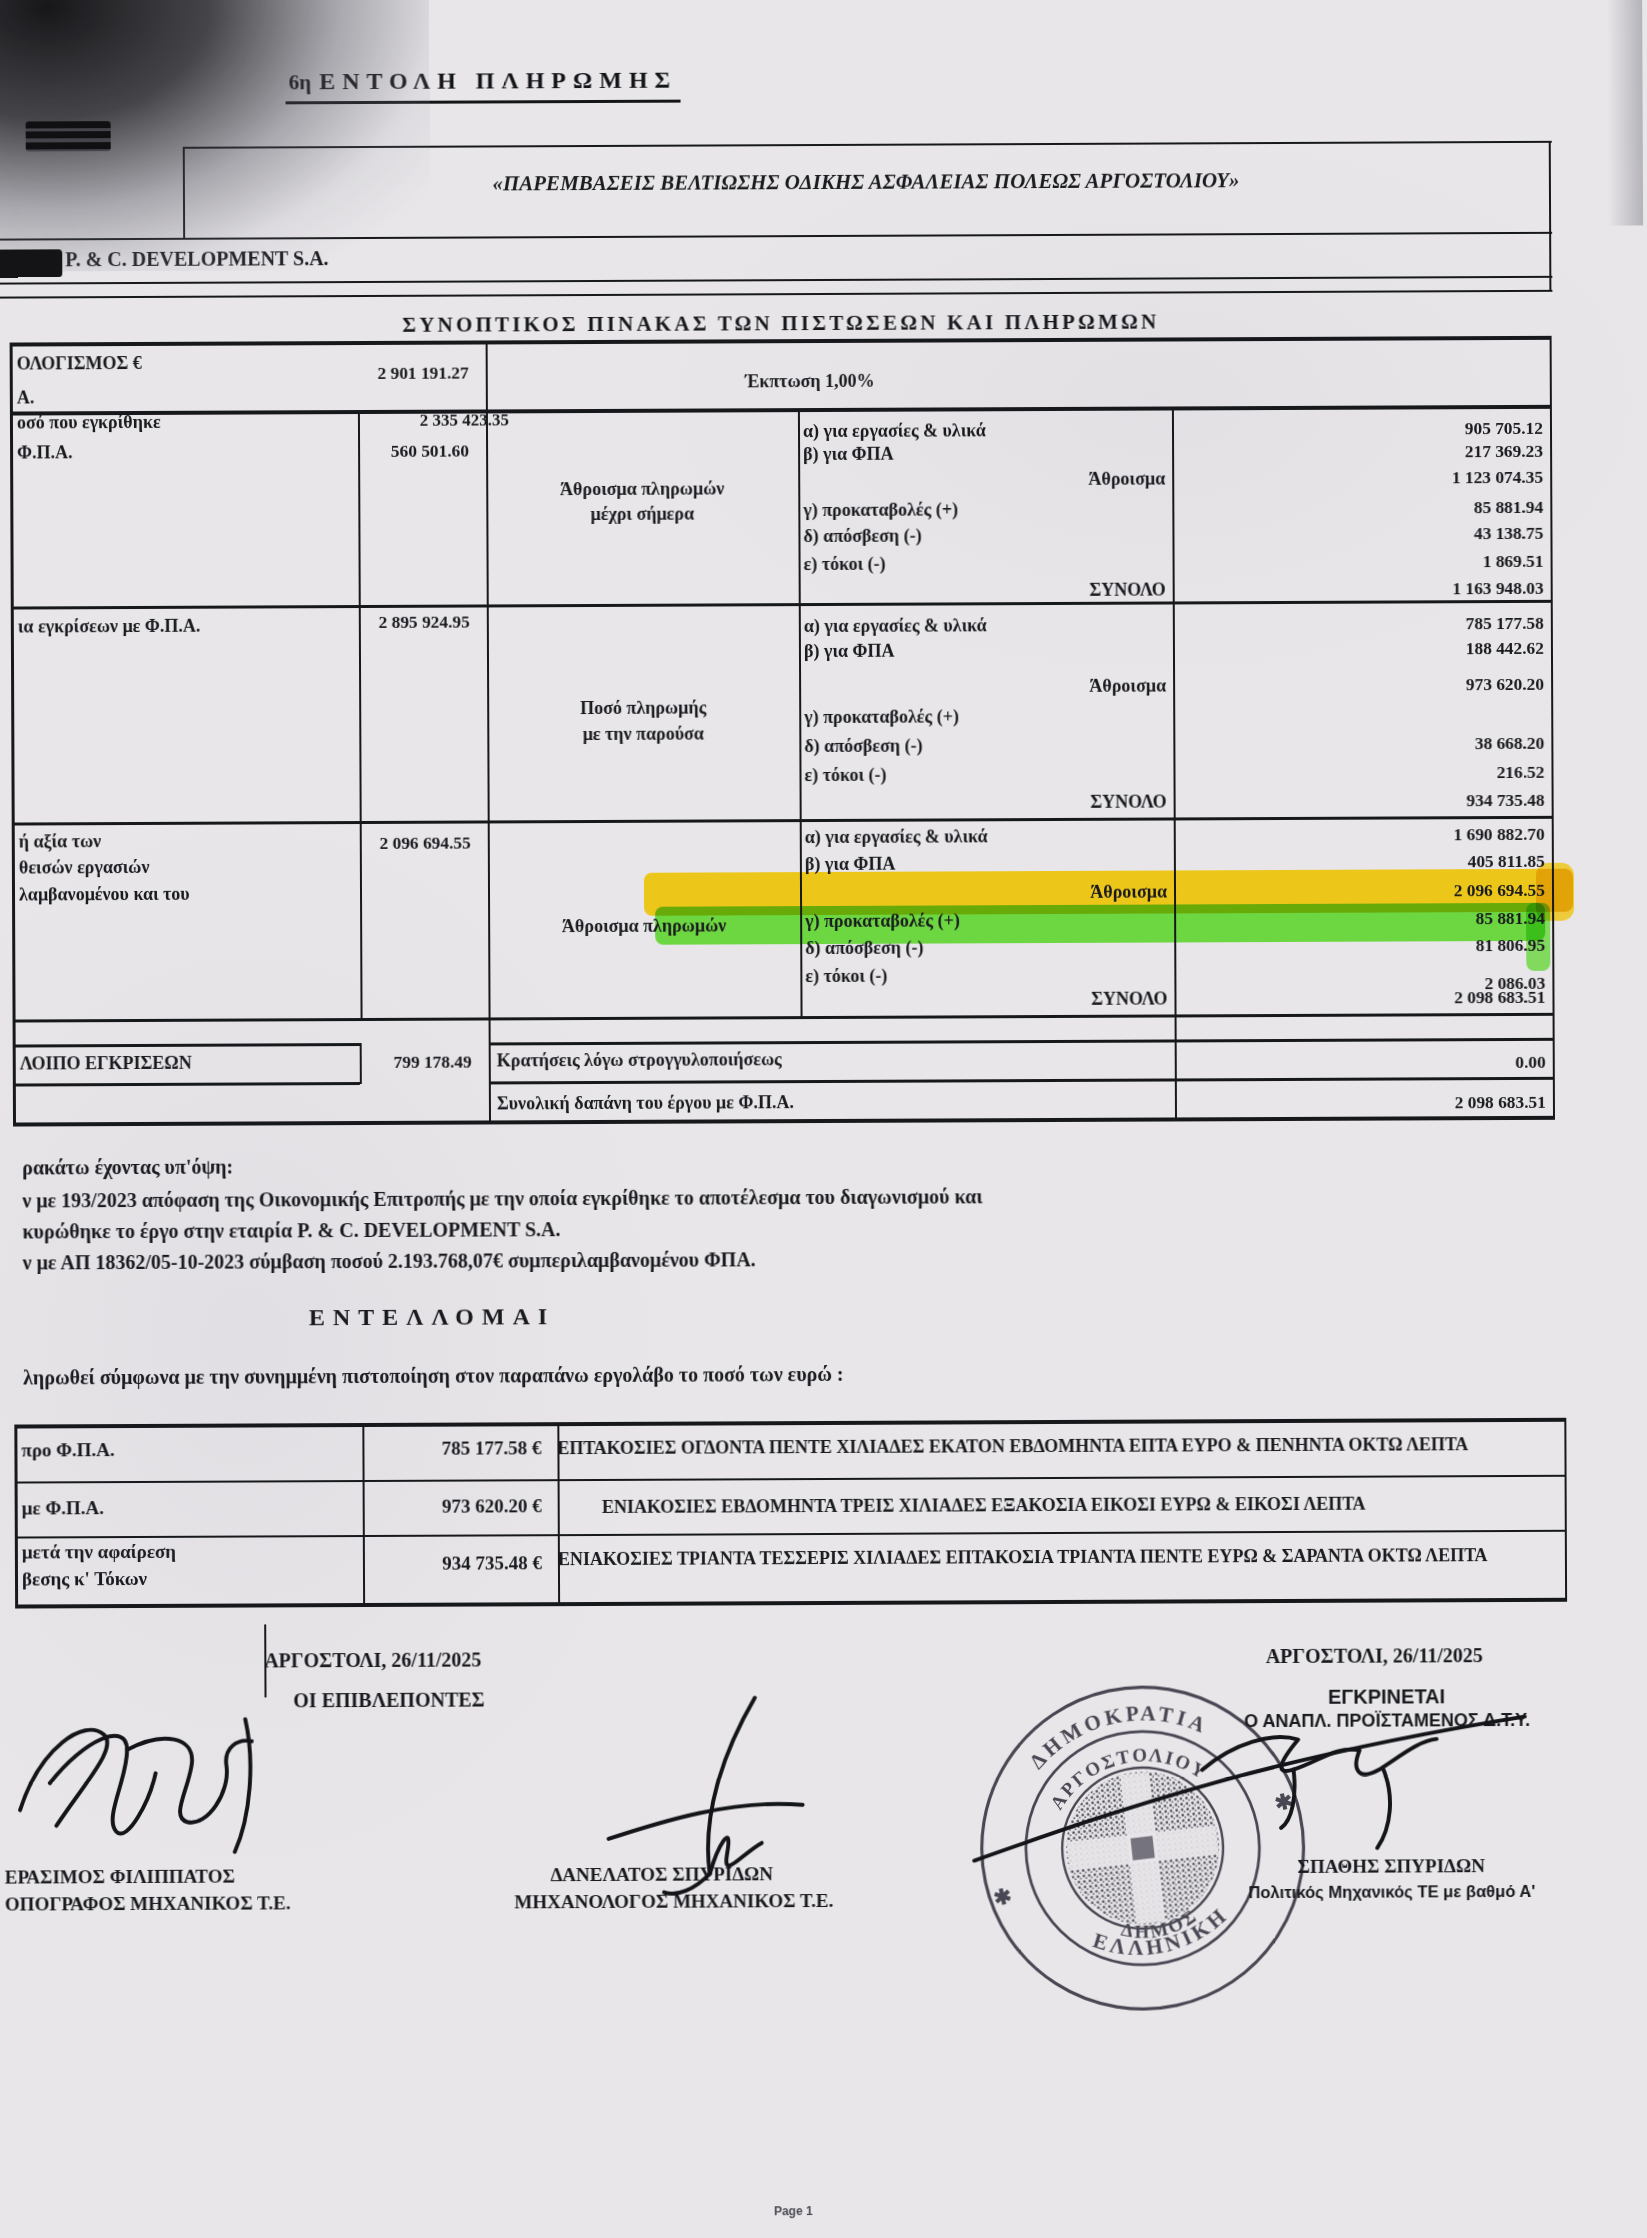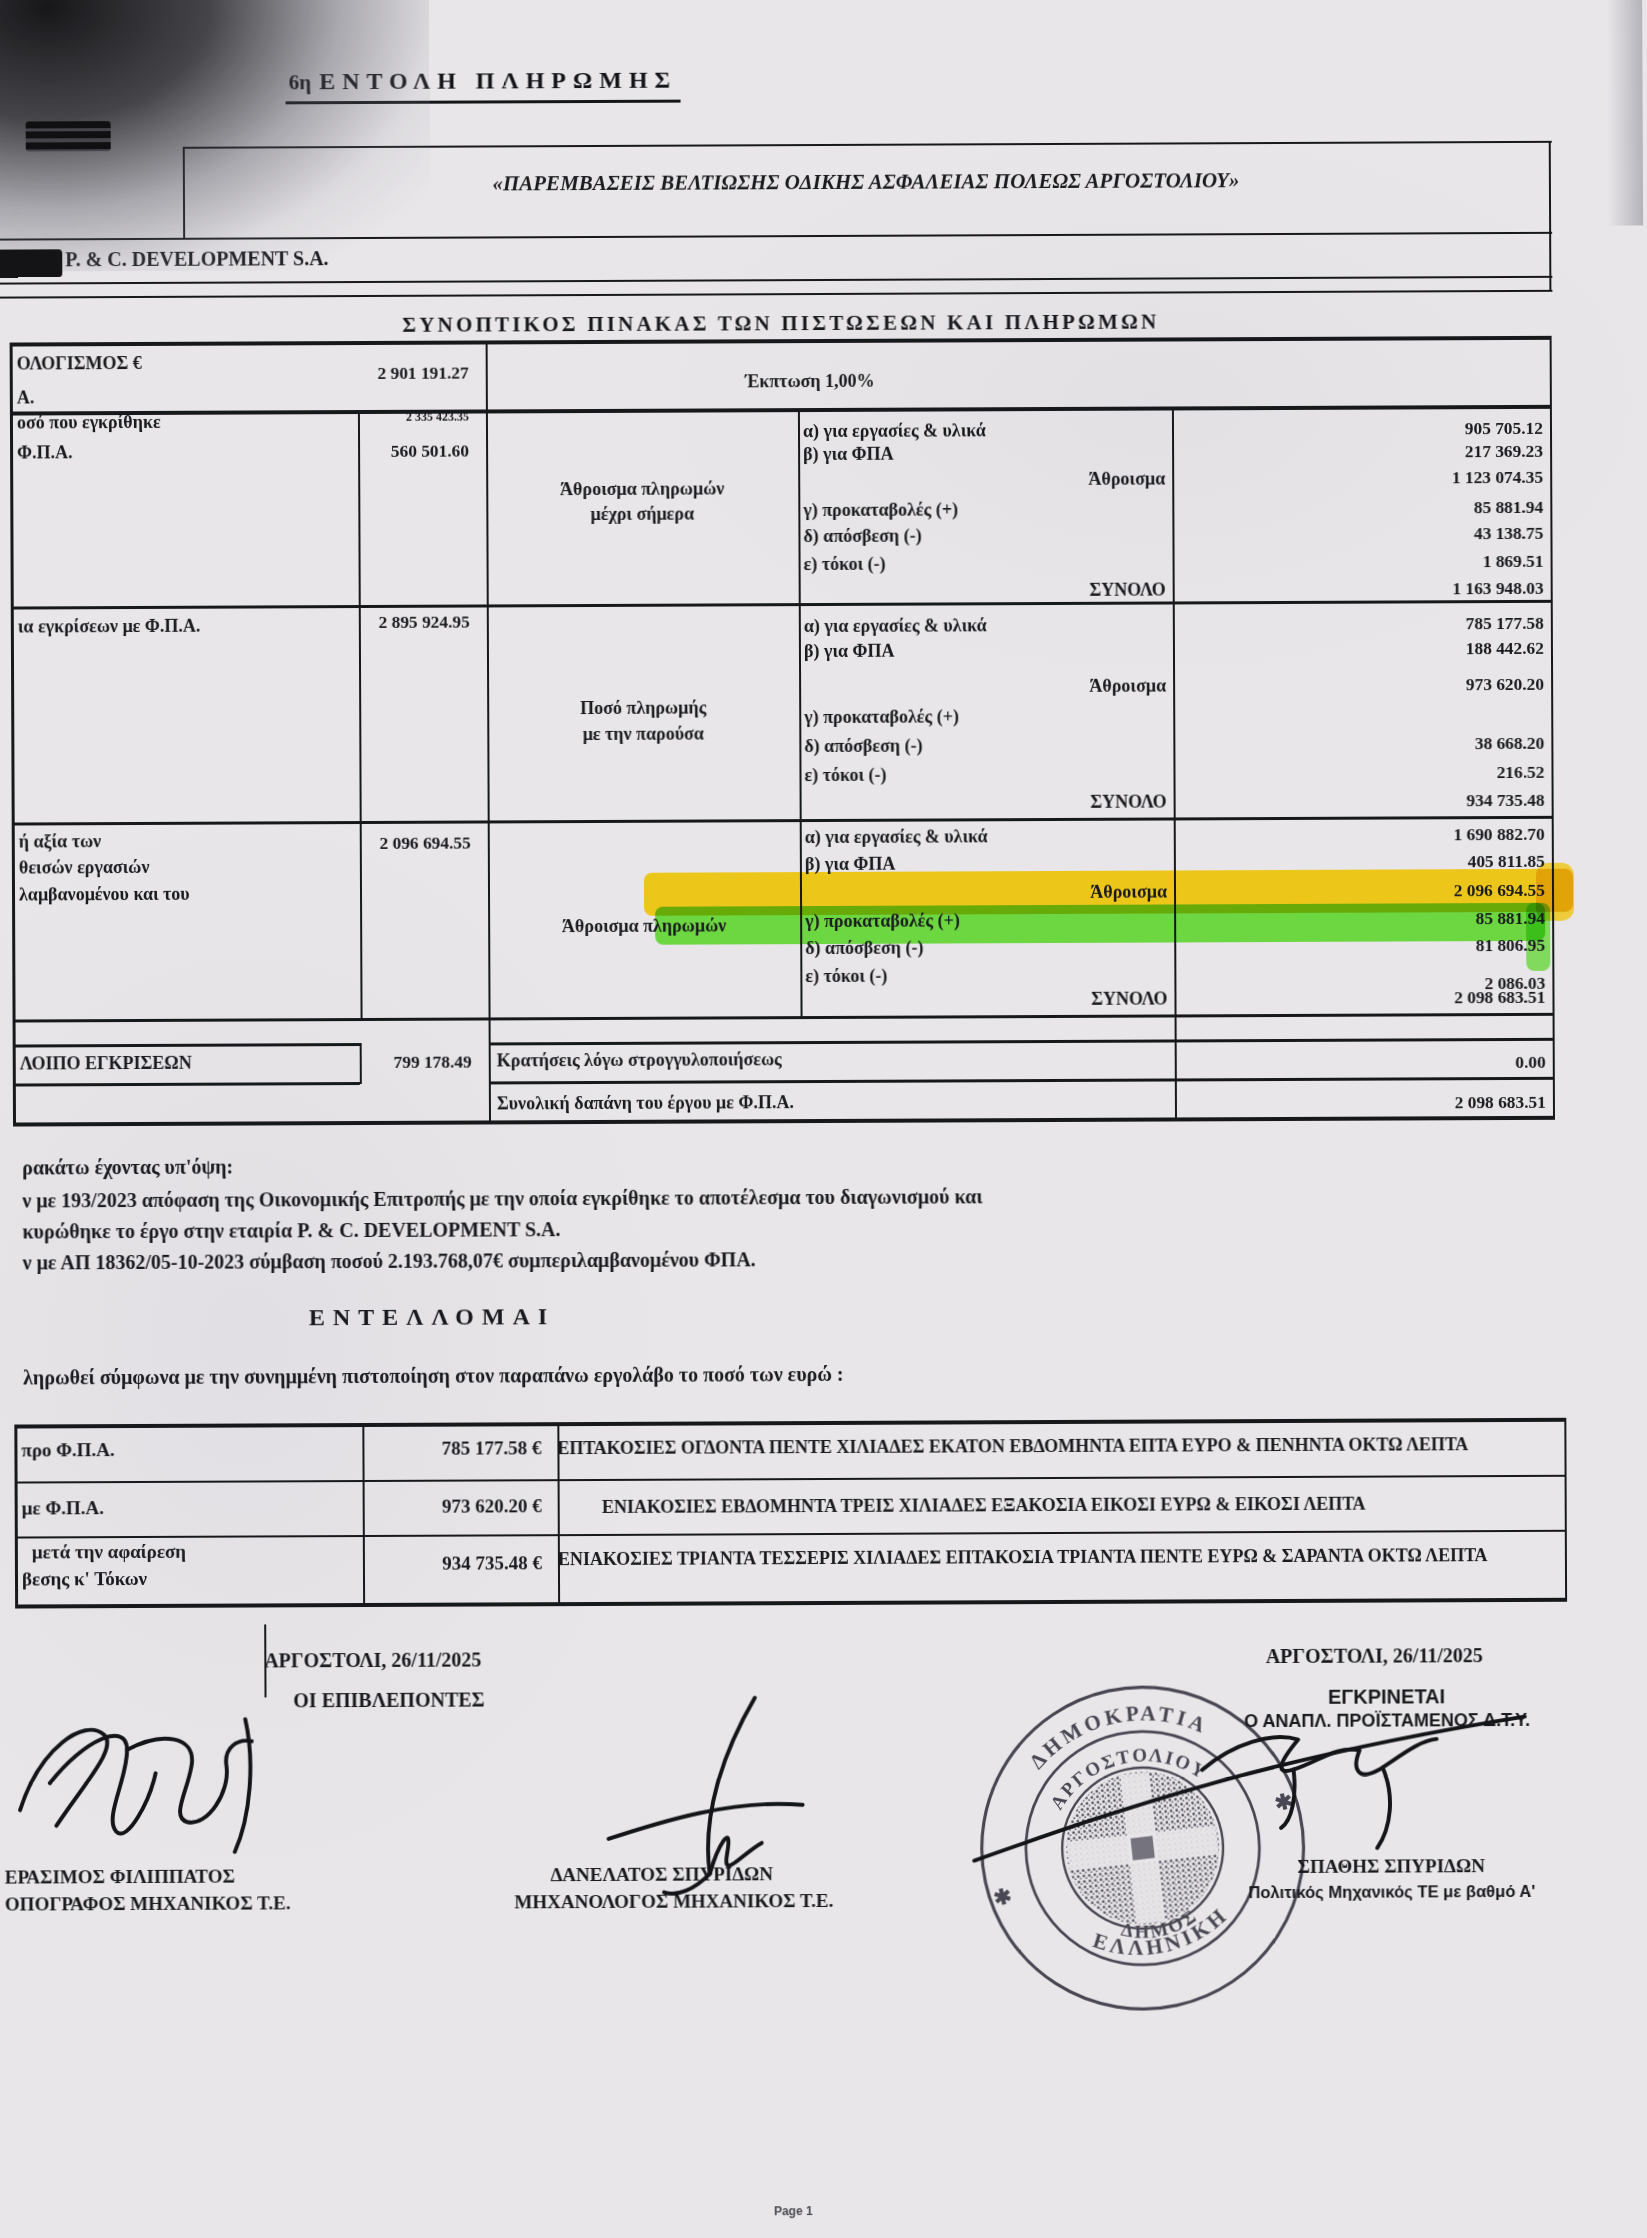--- a/index.html
+++ b/index.html
@@ -86,21 +86,21 @@
   <div class="rule vl" style="left:1175px;top:408px;height:711px;"></div>
   <div class="rule vl" style="left:360px;top:1041px;height:41px;"></div>
 
   <div class="t" style="left:20px;top:350px;">ΟΛΟΓΙΣΜΟΣ  €</div>
   <div class="t" style="left:20px;top:384px;">Α.</div>
   <div class="t" style="right:1176px;top:361px;font-size:17.4px;">2 901 191.27</div>
   <div class="t c" style="left:521px;top:371px;width:584px;">Έκπτωση  1,00%</div>
 
   <div class="t" style="left:20px;top:409px;">οσό που εγκρίθηκε</div>
   <div class="t" style="left:20px;top:439px;">Φ.Π.Α.</div>
-  <div class="t" style="right:1176px;top:409px;font-size:12px;">2 335 423.35</div>
+  <div class="t" style="right:1136px;top:409px;font-size:17px;">2 335 423.35</div>
   <div class="t" style="right:1176px;top:439px;font-size:17.4px;">560 501.60</div>
   <div class="t c" style="left:489px;top:478px;width:312px;">Άθροισμα πληρωμών</div>
   <div class="t c" style="left:489px;top:503px;width:312px;">μέχρι σήμερα</div>
   <div class="t" style="left:806px;top:421px;">α) για εργασίες &amp; υλικά</div>
   <div class="t" style="right:102px;top:421px;font-size:17.4px;">905 705.12</div>
   <div class="t" style="left:806px;top:444px;">β) για ΦΠΑ</div>
   <div class="t" style="right:102px;top:444px;font-size:17.4px;">217 369.23</div>
   <div class="t" style="right:480px;top:470px;">Άθροισμα</div>
   <div class="t" style="right:102px;top:470px;font-size:17.4px;">1 123 074.35</div>
   <div class="t" style="left:806px;top:500px;">γ) προκαταβολές (+)</div>
@@ -173,21 +173,21 @@
   <div class="rule vl" style="left:1563px;top:1421px;height:182px;"></div>
   <div class="rule vl" style="left:361px;top:1421px;height:182px;"></div>
   <div class="rule vl" style="left:556px;top:1421px;height:182px;"></div>
 
   <div class="t" style="left:20px;top:1436px;font-size:19px;">προ Φ.Π.Α.</div>
   <div class="t" style="right:1108px;top:1436px;font-size:19px;">785 177.58 €</div>
   <div class="t c" style="left:556px;top:1437px;width:852px;">ΕΠΤΑΚΟΣΙΕΣ ΟΓΔΟΝΤΑ ΠΕΝΤΕ ΧΙΛΙΑΔΕΣ ΕΚΑΤΟΝ ΕΒΔΟΜΗΝΤΑ ΕΠΤΑ ΕΥΡΟ &amp; ΠΕΝΗΝΤΑ ΟΚΤΩ ΛΕΠΤΑ</div>
   <div class="t" style="left:20px;top:1494px;font-size:19px;">με Φ.Π.Α.</div>
   <div class="t" style="right:1108px;top:1494px;font-size:19px;">973 620.20 €</div>
   <div class="t c" style="left:556px;top:1496px;width:852px;">ΕΝΙΑΚΟΣΙΕΣ ΕΒΔΟΜΗΝΤΑ ΤΡΕΙΣ  ΧΙΛΙΑΔΕΣ ΕΞΑΚΟΣΙΑ ΕΙΚΟΣΙ ΕΥΡΩ &amp; ΕΙΚΟΣΙ ΛΕΠΤΑ</div>
-  <div class="t" style="left:20px;top:1538px;font-size:19px;margin-left:10px;">μετά την αφαίρεση</div>
+  <div class="t" style="left:20px;top:1538px;font-size:19px;">μετά την αφαίρεση</div>
   <div class="t" style="left:20px;top:1565px;font-size:19px;">βεσης κ' Τόκων</div>
   <div class="t" style="right:1108px;top:1551px;font-size:19px;">934 735.48 €</div>
   <div class="t c" style="left:556px;top:1548px;width:852px;">ΕΝΙΑΚΟΣΙΕΣ  ΤΡΙΑΝΤΑ ΤΕΣΣΕΡΙΣ  ΧΙΛΙΑΔΕΣ ΕΠΤΑΚΟΣΙΑ ΤΡΙΑΝΤΑ ΠΕΝΤΕ ΕΥΡΩ &amp; ΣΑΡΑΝΤΑ ΟΚΤΩ ΛΕΠΤΑ</div>
 
   <div class="rule vl" style="left:262px;top:1622px;height:73px;"></div>
   <div class="t c" style="left:197px;top:1647px;width:347px;font-size:20px;">ΑΡΓΟΣΤΟΛΙ, 26/11/2025</div>
   <div class="t c" style="left:213px;top:1687px;width:347px;font-size:20px;">ΟΙ ΕΠΙΒΛΕΠΟΝΤΕΣ</div>
 
   <svg class="sig" style="left:6.3px;top:1704px;" width="284" height="154" viewBox="0 0 360 195">
     <path d="M14,130 C40,50 96,14 120,34 C140,50 96,96 60,150"></path>

